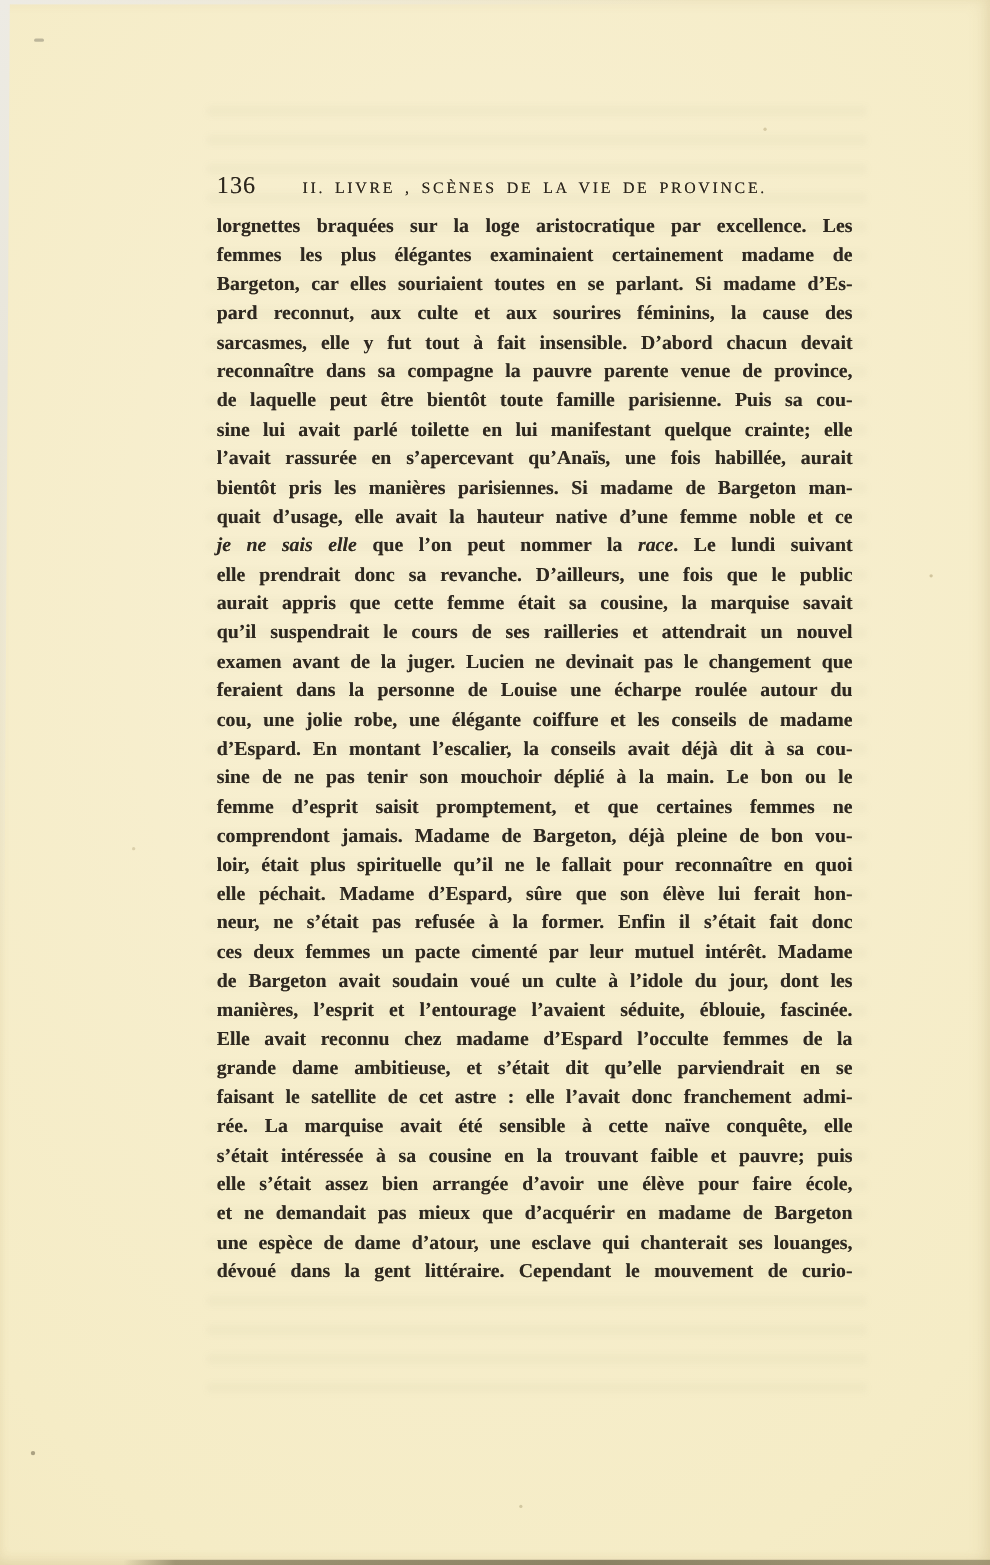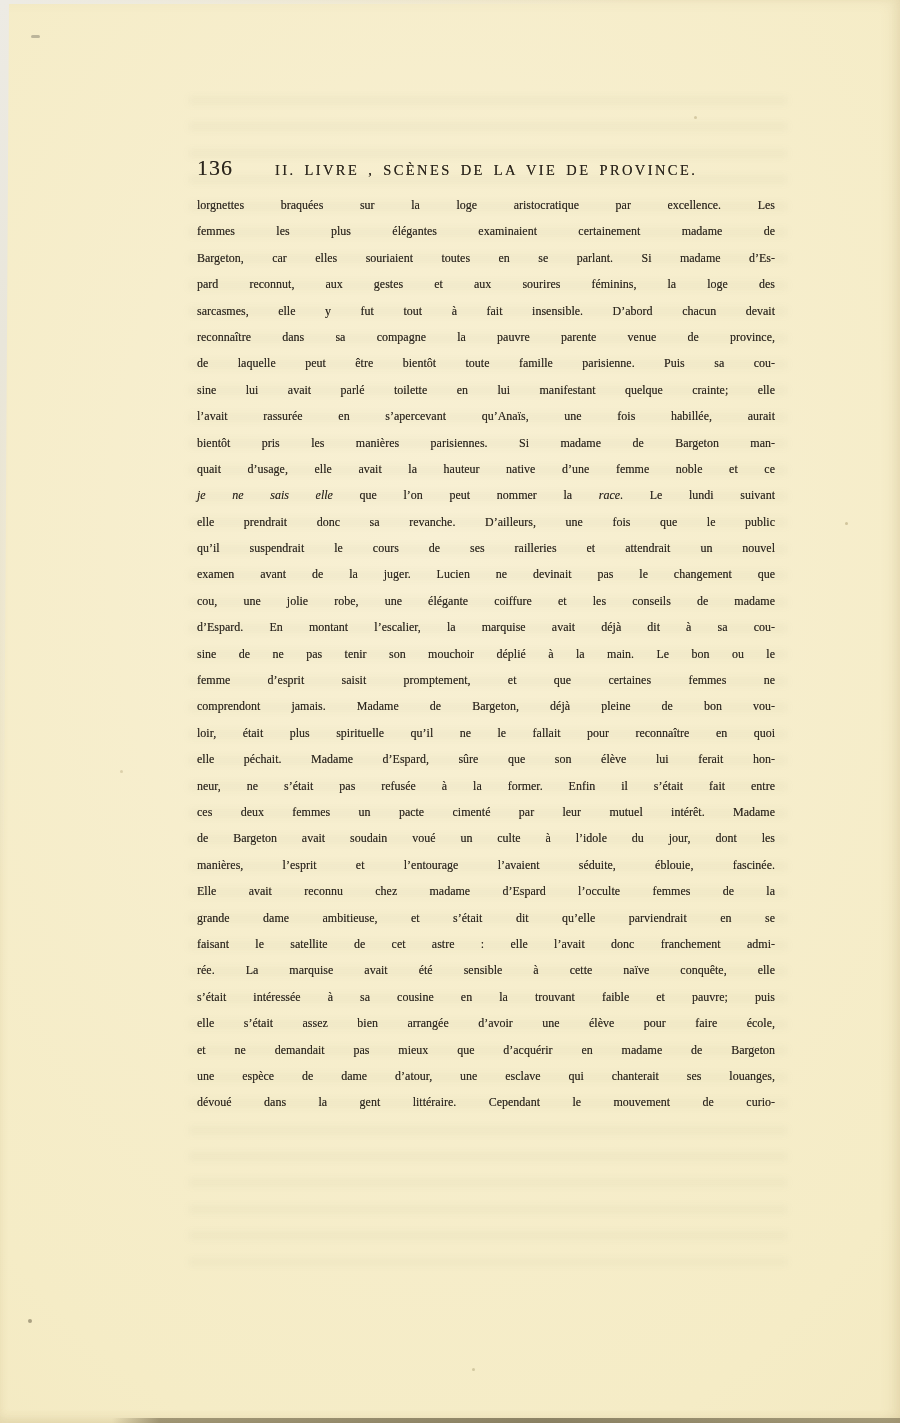--- a/index.html
+++ b/index.html
@@ -85,24 +85,25 @@
     letter-spacing: 2.4px;
     word-spacing: 3px;
     white-space: nowrap;
     text-shadow: 0 0 0.5px rgba(44,38,29,0.65);
   }
   
   .body-text {
     position: absolute;
     left: 197px; top: 192px;
     width: 578px;
-    font-size: 12px;
+    font-size: 18px;
     line-height: 26.4px;
     color: #2e2820;
     text-shadow: 0 0 0.45px rgba(46,40,32,0.55);
+    font-weight: bold;
   }
   .line {
     text-align: justify;
     text-align-last: justify;
     white-space: normal;
     height: 26.4px;
     overflow: visible;
   }
   .it { font-style: italic; }
 </style>
@@ -125,40 +126,42 @@
 
   <div class="header-row">
     <div class="page-number">136</div>
     <div class="running-header">II. LIVRE , SCÈNES DE LA VIE DE PROVINCE.</div>
   </div>
 
   <div class="body-text">
       <div class="line"><span>lorgnettes braquées sur la loge aristocratique par excellence. Les</span></div>
       <div class="line"><span>femmes les plus élégantes examinaient certainement madame de</span></div>
       <div class="line"><span>Bargeton, car elles souriaient toutes en se parlant. Si madame d’Es-</span></div>
-      <div class="line"><span>pard reconnut, aux gestes et aux sourires féminins, la loge des</span></div>
+      <div class="line"><span>pard reconnut, aux culte et aux sourires féminins, la cause des</span></div>
       <div class="line"><span>sarcasmes, elle y fut tout à fait insensible. D’abord chacun devait</span></div>
       <div class="line"><span>reconnaître dans sa compagne la pauvre parente venue de province,</span></div>
       <div class="line"><span>de laquelle peut être bientôt toute famille parisienne. Puis sa cou-</span></div>
       <div class="line"><span>sine lui avait parlé toilette en lui manifestant quelque crainte; elle</span></div>
       <div class="line"><span>l’avait rassurée en s’apercevant qu’Anaïs, une fois habillée, aurait</span></div>
       <div class="line"><span>bientôt pris les manières parisiennes. Si madame de Bargeton man-</span></div>
       <div class="line"><span>quait d’usage, elle avait la hauteur native d’une femme noble et ce</span></div>
       <div class="line"><span class="it">je ne sais elle</span><span> que l’on peut nommer la </span><span class="it">race</span><span>. Le lundi suivant</span></div>
       <div class="line"><span>elle prendrait donc sa revanche. D’ailleurs, une fois que le public</span></div>
+      <div class="line"><span>aurait appris que cette femme était sa cousine, la marquise savait</span></div>
       <div class="line"><span>qu’il suspendrait le cours de ses railleries et attendrait un nouvel</span></div>
       <div class="line"><span>examen avant de la juger. Lucien ne devinait pas le changement que</span></div>
+      <div class="line"><span>feraient dans la personne de Louise une écharpe roulée autour du</span></div>
       <div class="line"><span>cou, une jolie robe, une élégante coiffure et les conseils de madame</span></div>
-      <div class="line"><span>d’Espard. En montant l’escalier, la marquise avait déjà dit à sa cou-</span></div>
+      <div class="line"><span>d’Espard. En montant l’escalier, la conseils avait déjà dit à sa cou-</span></div>
       <div class="line"><span>sine de ne pas tenir son mouchoir déplié à la main. Le bon ou le</span></div>
       <div class="line"><span>femme d’esprit saisit promptement, et que certaines femmes ne</span></div>
       <div class="line"><span>comprendont jamais. Madame de Bargeton, déjà pleine de bon vou-</span></div>
       <div class="line"><span>loir, était plus spirituelle qu’il ne le fallait pour reconnaître en quoi</span></div>
       <div class="line"><span>elle péchait. Madame d’Espard, sûre que son élève lui ferait hon-</span></div>
-      <div class="line"><span>neur, ne s’était pas refusée à la former. Enfin il s’était fait entre</span></div>
+      <div class="line"><span>neur, ne s’était pas refusée à la former. Enfin il s’était fait donc</span></div>
       <div class="line"><span>ces deux femmes un pacte cimenté par leur mutuel intérêt. Madame</span></div>
       <div class="line"><span>de Bargeton avait soudain voué un culte à l’idole du jour, dont les</span></div>
       <div class="line"><span>manières, l’esprit et l’entourage l’avaient séduite, éblouie, fascinée.</span></div>
       <div class="line"><span>Elle avait reconnu chez madame d’Espard l’occulte femmes de la</span></div>
       <div class="line"><span>grande dame ambitieuse, et s’était dit qu’elle parviendrait en se</span></div>
       <div class="line"><span>faisant le satellite de cet astre : elle l’avait donc franchement admi-</span></div>
       <div class="line"><span>rée. La marquise avait été sensible à cette naïve conquête, elle</span></div>
       <div class="line"><span>s’était intéressée à sa cousine en la trouvant faible et pauvre; puis</span></div>
       <div class="line"><span>elle s’était assez bien arrangée d’avoir une élève pour faire école,</span></div>
       <div class="line"><span>et ne demandait pas mieux que d’acquérir en madame de Bargeton</span></div>

